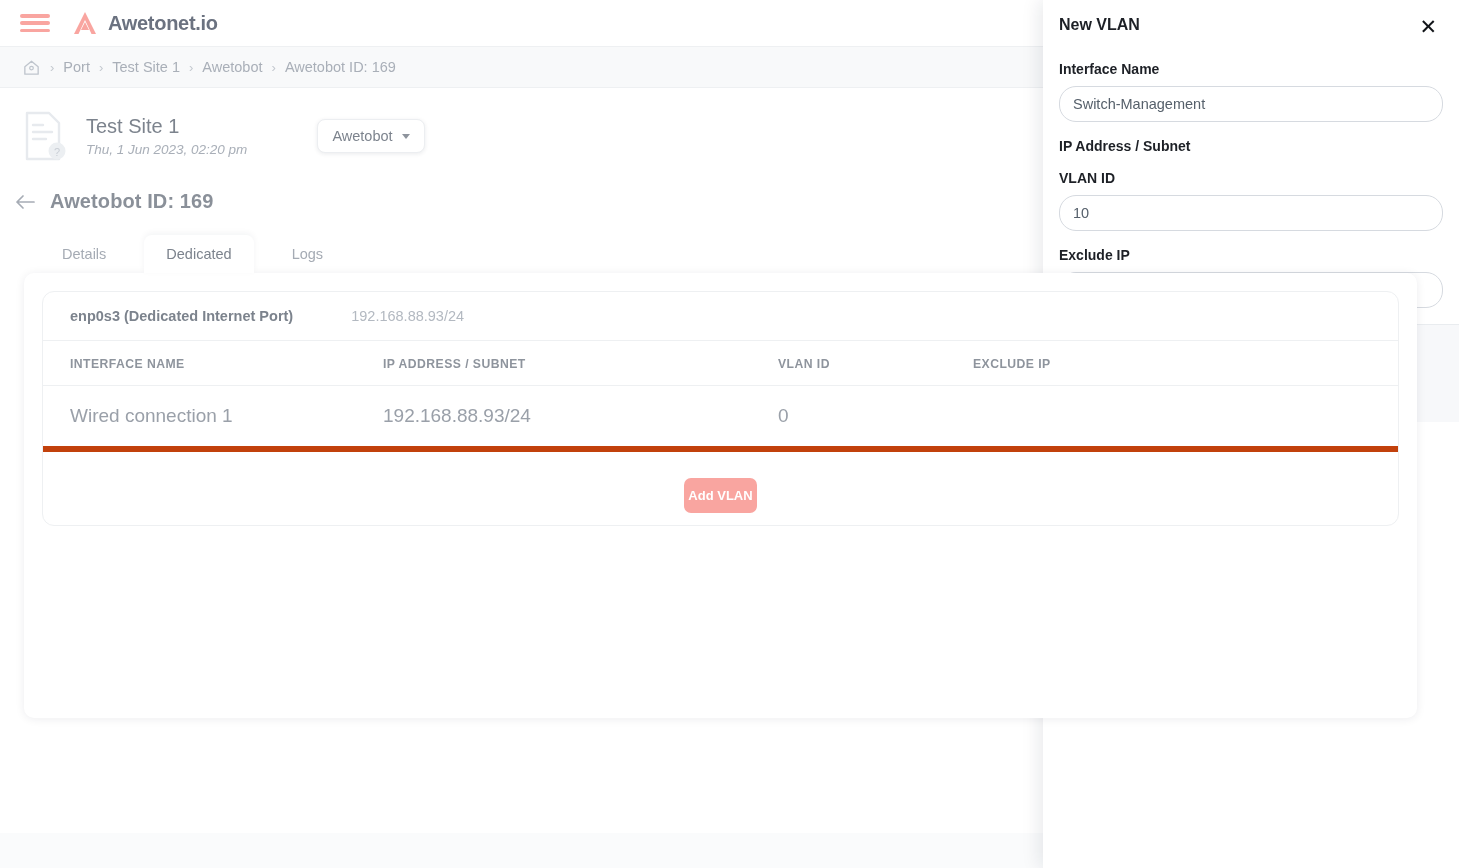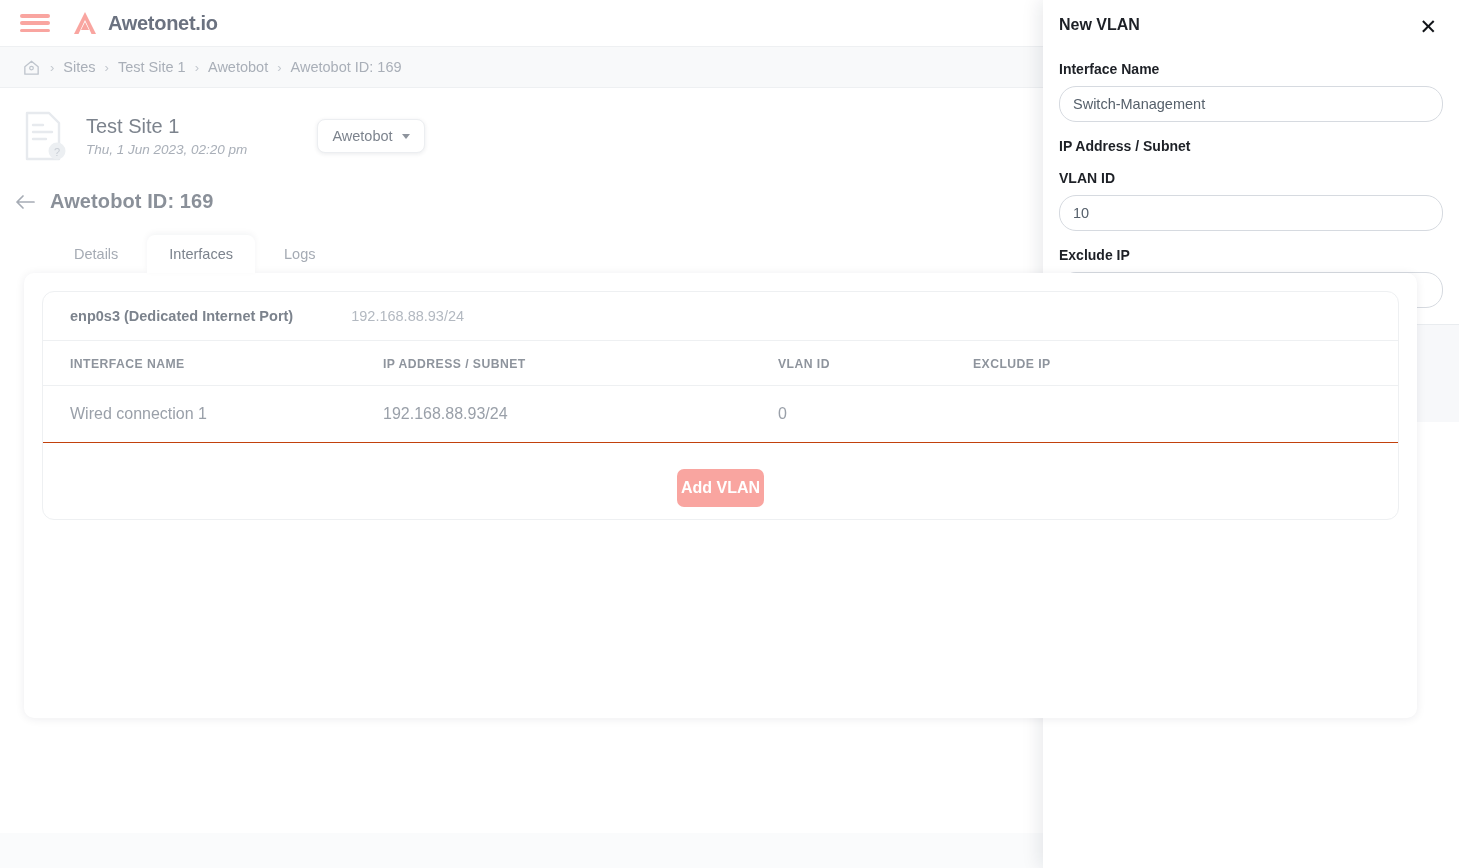--- a/index.html
+++ b/index.html
@@ -48,21 +48,21 @@
     display:flex; align-items:center; gap:9px; cursor:pointer;
   }
   .caret { width:0;height:0;border-left:4.5px solid transparent;border-right:4.5px solid transparent;
     border-top:5.5px solid #8e949d; display:inline-block; }
 
   .back-row { display:flex; align-items:center; gap:14px; padding: 28px 0 0 14px; }
   .back-arrow { width:22px; height:18px; }
   .page-title { font-size:20px; font-weight:700; color:#8a9099; letter-spacing:0.1px;}
 
   
-  .tabs { display:flex; padding: 22px 0 0 52px; gap: 7px; position:relative; z-index:2;text-align:right;}
+  .tabs { display:flex; padding: 22px 0 0 40px; gap: 16px; position:relative; z-index:2;text-align:right;}
   .tab {
     padding: 11px 22px; font-size:14.5px; color:#a5abb4; cursor:pointer;
     border-radius: 8px 8px 0 0; background: transparent;
   }
   .tab.active { background:#fff; color:#7c838d; box-shadow: 0 -2px 6px rgba(20,30,50,.05); }
 
   
   .card {
     margin: 0 0 0 24px; width: 1393px; background:#fff; border-radius: 10px;
     box-shadow: 0 1px 10px rgba(20,30,50,.08);
@@ -74,29 +74,29 @@
     border-bottom:1px solid #eef0f2; gap: 58px;
   }
   .iface-name { font-size:14.5px; font-weight:700; color:#7c838d; }
   .iface-ip { font-size:14.5px; color:#b3b9c1; }
 
   table { width:100%; border-collapse: collapse; }
   thead th {
     text-align:left; font-size:12.2px; letter-spacing:.45px; color:#8e949d;
     font-weight:600; padding: 16px 0 14px 0; border-bottom:1px solid #eef0f2;
   }
-  tbody td { font-size:16px; color:#9aa0a9; padding: 19px 0; border-bottom:1px solid #c2410c;}
+  tbody td { font-size:19px; color:#9aa0a9; padding: 19px 0; border-bottom:6px solid #c2410c;}
   th:nth-child(1), td:nth-child(1) { padding-left: 27px; width: 340px; }
   th:nth-child(2), td:nth-child(2) { width: 395px; }
   th:nth-child(3), td:nth-child(3) { width: 195px; }
 
   .addvlan-wrap { display:flex; justify-content:center; padding: 26px 0 12px 0; }
   .btn-addvlan {
     background:#f9a5a0; color:#fff; border:none; border-radius:7px;
-    padding: 10px 4px; font-size:16px; font-weight:700; cursor:pointer;
+    padding: 10px 4px; font-size:13px; font-weight:700; cursor:pointer;
     font-family:"Liberation Sans", sans-serif;
   }
 
   .footer { position:absolute; left:0; bottom:0; width:1459px; height:52px;
     background:#fff; display:flex; align-items:center; justify-content:center; }
   .footer-text { font-size:14px; color:#aeb4bd; }
   .page-bg-strip { position:absolute; left:0; top:745px; width:1459px; height:71px;
     background:#fafbfc; }
 
   
@@ -147,21 +147,21 @@
       <span class="brand-name">Awetonet.io</span>
     </div>
   </div>
 
   <div class="crumbbar">
     <svg class="crumb-home" viewBox="0 0 20 20">
       <path d="M3 9.2 L10 3.4 L17 9.2 L17 17 L3 17 Z" fill="none" stroke="#bfc5cd" stroke-width="1.4" stroke-linejoin="round"></path>
       <circle cx="10" cy="10.6" r="1.9" fill="none" stroke="#bfc5cd" stroke-width="1.3"></circle>
     </svg>
     <span class="crumb-sep">›</span>
-    <span class="crumb-link">Sites</span>
+    <span class="crumb-link">Port</span>
     <span class="crumb-sep">›</span>
     <span class="crumb-link">Test Site 1</span>
     <span class="crumb-sep">›</span>
     <span class="crumb-link">Awetobot</span>
     <span class="crumb-sep">›</span>
     <span class="crumb-link">Awetobot ID: 169</span>
   </div>
 
   <div class="page">
     <div class="page-bg-strip"></div>
@@ -185,21 +185,21 @@
 
     <div class="back-row">
       <svg class="back-arrow" viewBox="0 0 22 18">
         <path d="M20 9 H3 M9 3 L3 9 L9 15" fill="none" stroke="#a6acb5" stroke-width="1.7" stroke-linecap="round" stroke-linejoin="round"></path>
       </svg>
       <span class="page-title">Awetobot ID: 169</span>
     </div>
 
     <div class="tabs">
       <div class="tab">Details</div>
-      <div class="tab active">Interfaces</div>
+      <div class="tab active">Dedicated</div>
       <div class="tab">Logs</div>
     </div>
 
     <div class="card">
       <div class="iface-box">
         <div class="iface-head">
           <span class="iface-name">enp0s3 (Dedicated Internet Port)</span>
           <span class="iface-ip">192.168.88.93/24</span>
         </div>
 

